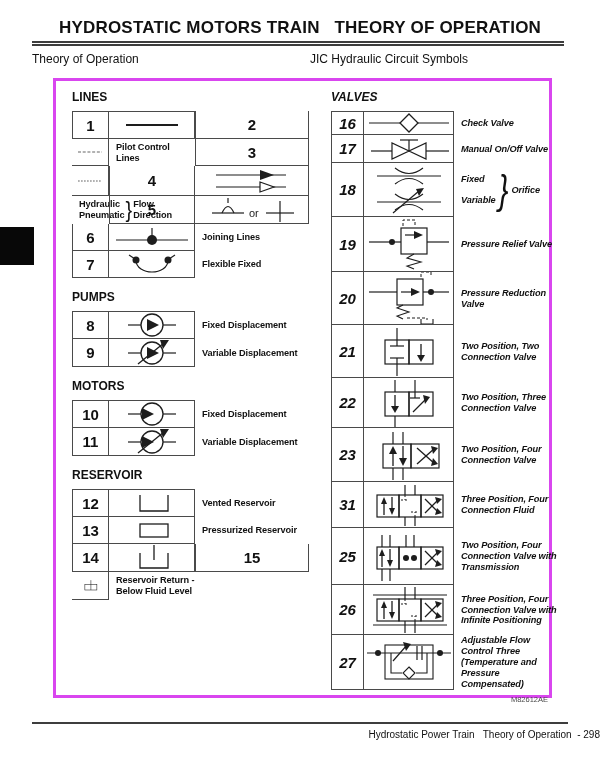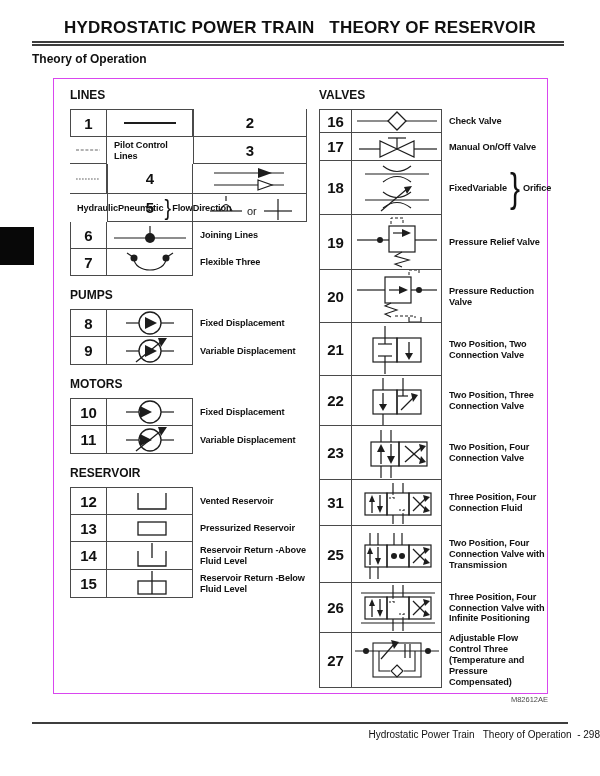--- a/index.html
+++ b/index.html
@@ -2,62 +2,63 @@
 <html><head>
 <meta charset="utf-8">
 <style>
   html,body{margin:0;padding:0;background:#fff;font-family:"Liberation Sans",sans-serif;color:#111;}
   .page{position:relative;width:600px;height:776px;background:#ffffff;overflow:hidden;}
 
   .title{position:absolute;top:18px;left:0;width:100%;text-align:center;
          font-size:17px;font-weight:bold;letter-spacing:.2px;white-space:pre;}
   .double-rule{position:absolute;top:41px;left:32px;width:532px;height:1px;
          border-top:2px solid #3d3d3d;border-bottom:2px solid #3d3d3d;}
-  .colhead{position:absolute;top:52px;font-size:12px;font-weight:bold;}
+  .colhead{position:absolute;top:52px;font-size:12px;font-weight:normal;}
   .colhead.l{left:32px;} .colhead.r{left:310px;}
 
-  .frame{position:absolute;left:53px;top:78px;width:493px;height:614px;border:1px solid #d946ef;}
+  .frame{position:absolute;left:53px;top:78px;width:493px;height:614px;border:3px solid #d946ef;}
   .tab{position:absolute;left:0;top:227px;width:34px;height:38px;background:#080808;}
 
   .leftcol{position:absolute;left:16px;top:9px;width:244px;}
-  .rightcol{position:absolute;left:265px;top:9px;width:227px;}
+  .rightcol{position:absolute;left:275px;top:9px;width:227px;font-style:italic;}
   .sec-title{font-size:12px;font-weight:bold;margin:0 0 7px 0;}
   .section + .section{margin-top:12px;}
 
   .tbl{display:grid;}
   .tbl.left-t{grid-template-columns:37px 86px 114px;}
   .tbl.valve-t{grid-template-columns:33px 90px 103px;}
   .c{display:flex;align-items:center;justify-content:center;box-sizing:border-box;}
   .num{font-size:15px;font-weight:bold;
        border-left:1.4px solid #4a4a4a;border-right:1.4px solid #4a4a4a;border-bottom:1.4px solid #4a4a4a;}
   .sym{border-right:1.4px solid #4a4a4a;border-bottom:1.4px solid #4a4a4a;}
   .ft{border-top:1.4px solid #4a4a4a;}
   .left-t .num,.left-t .sym{min-height:27px;}
   .cap{padding-left:7px;font-size:9.2px;font-weight:bold;line-height:1.18;
        display:flex;align-items:center;letter-spacing:-.1px;box-sizing:border-box;}
   svg{display:block;}
 
-  .stack{display:flex;}
+  .stack{display:flex;flex-direction:column;}
   .stack.wide{row-gap:10px;}
   .brace{font-weight:normal;display:inline-block;}
   .brace.sm{font-size:20px;transform:scaleY(1.1);margin:0 1px;}
   .brace.lg{font-size:30px;transform:scaleY(1.35);margin:0 3px;}
 
   .figid{position:absolute;top:695px;right:52px;font-size:7.5px;color:#4a4a4a;text-align:right;}
   .foot-rule{position:absolute;top:722px;left:32px;width:536px;border-top:2px solid #3d3d3d;}
   .foot-text{position:absolute;top:729px;left:0;width:100%;text-align:right;font-size:10px;white-space:pre;}
 </style>
 </head>
 <body>
 
 <div class="page">
 
-  <div class="title">HYDROSTATIC POWER TRAIN   THEORY OF RESERVOIR</div>
+  <div class="title">HYDROSTATIC MOTORS TRAIN   THEORY OF OPERATION</div>
   <div class="double-rule"></div>
   <div class="colhead l">Theory of Operation</div>
+  <div class="colhead r">JIC Hydraulic Circuit Symbols</div>
 
   <div class="tab"></div>
 
   <div class="frame">
 
     <div class="leftcol">
 
       <div class="section">
         <div class="sec-title">LINES</div>
         <div class="tbl left-t">
@@ -130,21 +131,21 @@
           <div class="c num">7</div>
           <div class="c sym">
             <svg width="84" height="26" viewBox="0 0 84 26">
               <line x1="19" y1="4" x2="25" y2="8" stroke="#1d1d1d" stroke-width="1.2"></line>
               <line x1="59" y1="8" x2="65" y2="4" stroke="#1d1d1d" stroke-width="1.2"></line>
               <path d="M26,9 C26,25 58,25 58,9" fill="none" stroke="#1d1d1d" stroke-width="1.2"></path>
               <circle cx="26" cy="9" r="3.5" fill="#1d1d1d"></circle>
               <circle cx="58" cy="9" r="3.5" fill="#1d1d1d"></circle>
             </svg>
           </div>
-          <div class="cap">Flexible Three</div>
+          <div class="cap">Flexible Fixed</div>
         </div>
       </div>
 
       <div class="section">
         <div class="sec-title">PUMPS</div>
         <div class="tbl left-t">
 
           <div class="c num ft">8</div>
           <div class="c sym ft">
             <svg width="84" height="26" viewBox="0 0 84 26">
@@ -221,21 +222,20 @@
           </div>
           <div class="cap">Pressurized Reservoir</div>
 
           <div class="c num" style="min-height:28px">14</div>
           <div class="c sym">
             <svg width="84" height="27" viewBox="0 0 84 27">
               <path d="M30,9 V24 H58 V9" fill="none" stroke="#1d1d1d" stroke-width="1.3"></path>
               <line x1="44" y1="1" x2="44" y2="16" stroke="#1d1d1d" stroke-width="1.3"></line>
             </svg>
           </div>
-          <div class="cap">Reservoir Return -Above Fluid Level</div>
 
           <div class="c num">15</div>
           <div class="c sym">
             <svg width="84" height="27" viewBox="0 0 84 27">
               <rect x="30" y="11" width="28" height="13" fill="none" stroke="#1d1d1d" stroke-width="1.3"></rect>
               <line x1="44" y1="1" x2="44" y2="24" stroke="#1d1d1d" stroke-width="1.3"></line>
             </svg>
           </div>
           <div class="cap">Reservoir Return -Below Fluid Level</div>
         </div>

